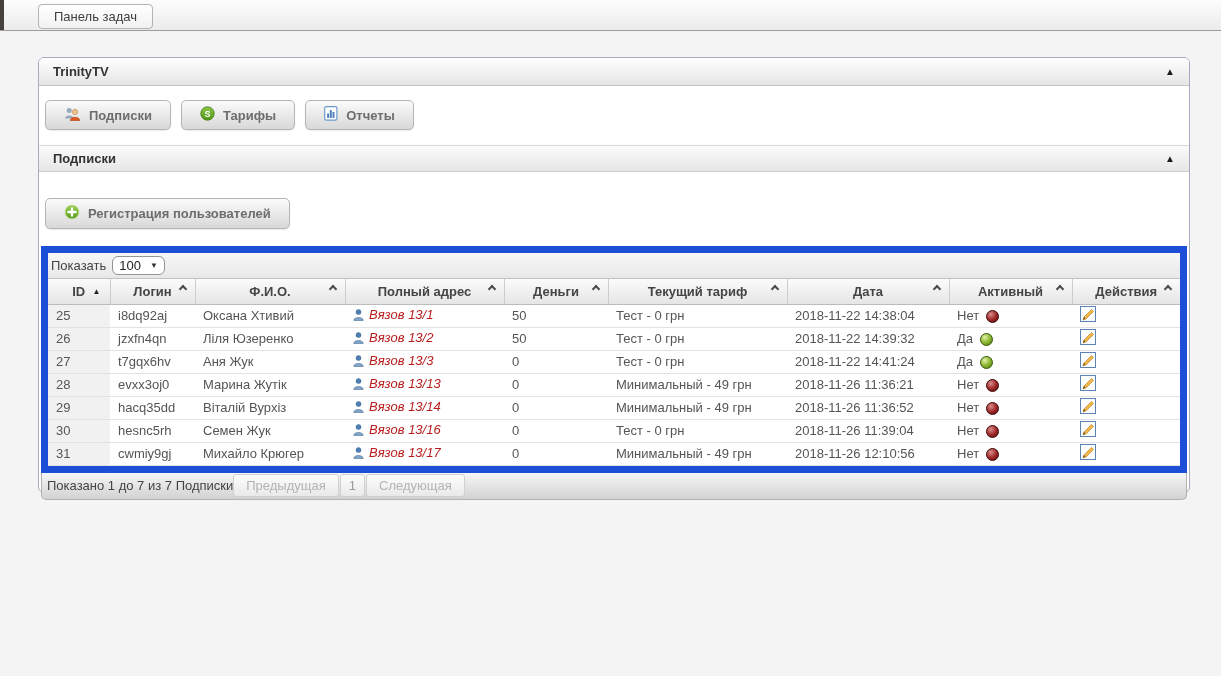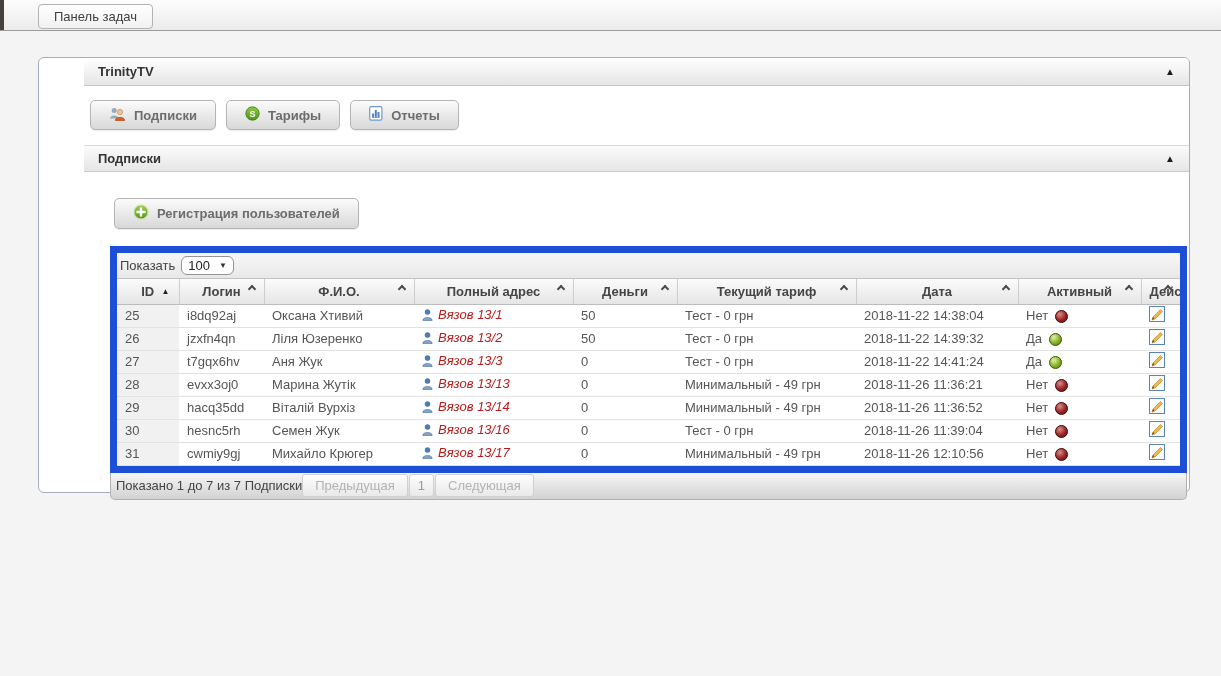--- a/index.html
+++ b/index.html
@@ -18,21 +18,21 @@
   .topbar-edge{ position:absolute; left:0; top:0; width:4px; height:30px; background:#45413e; }
   .taskbar-btn{
     position:absolute; left:38px; top:4px;
     background:linear-gradient(#ffffff,#f1f1f1);
     border:1px solid #b3b3b3; border-radius:4px;
     padding:4px 15px; color:#3f3f3f; font-size:13px; cursor:pointer;
   }
   
   .panel{
     position:absolute; left:38px; top:57px; width:1152px; height:436px;
-    background:#fff; border:1px solid #a7abc3; border-radius:6px;padding-left:45px;
+    background:#fff; border:1px solid #a7abc3; border-radius:6px;
   }
   .panel-header{
     height:28px; display:flex; align-items:center; justify-content:space-between;
     padding:0 14px; background:linear-gradient(#ffffff,#e5e5e5);
     border-bottom:1px solid #c6c6c6; border-radius:5px 5px 0 0;
     font-weight:bold; color:#333;
   }
   .collapse-tri{ font-size:10px; color:#1c1c1c; cursor:pointer; }
   .toolbar{ padding:14px 6px 15px 6px; display:flex; gap:10px; }
   .btn{
@@ -41,21 +41,21 @@
     border:1px solid #b5b5b5; border-radius:5px;
     padding:5px 18px; font-weight:bold; color:#6d6d6d; font-size:13px;
     box-shadow:0 1px 1px rgba(0,0,0,.08); cursor:pointer; white-space:nowrap;
   }
   .section-header{
     height:27px; display:flex; align-items:center; justify-content:space-between;
     padding:0 14px; background:linear-gradient(#fbfbfb,#e6e6e6);
     border-top:1px solid #d9d9d9; border-bottom:1px solid #cccccc;
     font-weight:bold; color:#333;
   }
-  .section-body{ padding:2px;margin-left:24px; }
+  .section-body{ padding:2px; }
   .register-btn{ margin:24px 0 17px 4px; }
   
   .table-wrap{ border:7px solid #1d4ed8; }
   .control-bar{
     height:26px; display:flex; align-items:center; justify-content:space-between;
     background:linear-gradient(#f7f7f7,#e8e8e8); border-bottom:1px solid #c2c2c2;
     padding:0 3px;
   }
   .show-group, .search-group{ display:flex; align-items:center; color:#444; }
   .fake-select{

